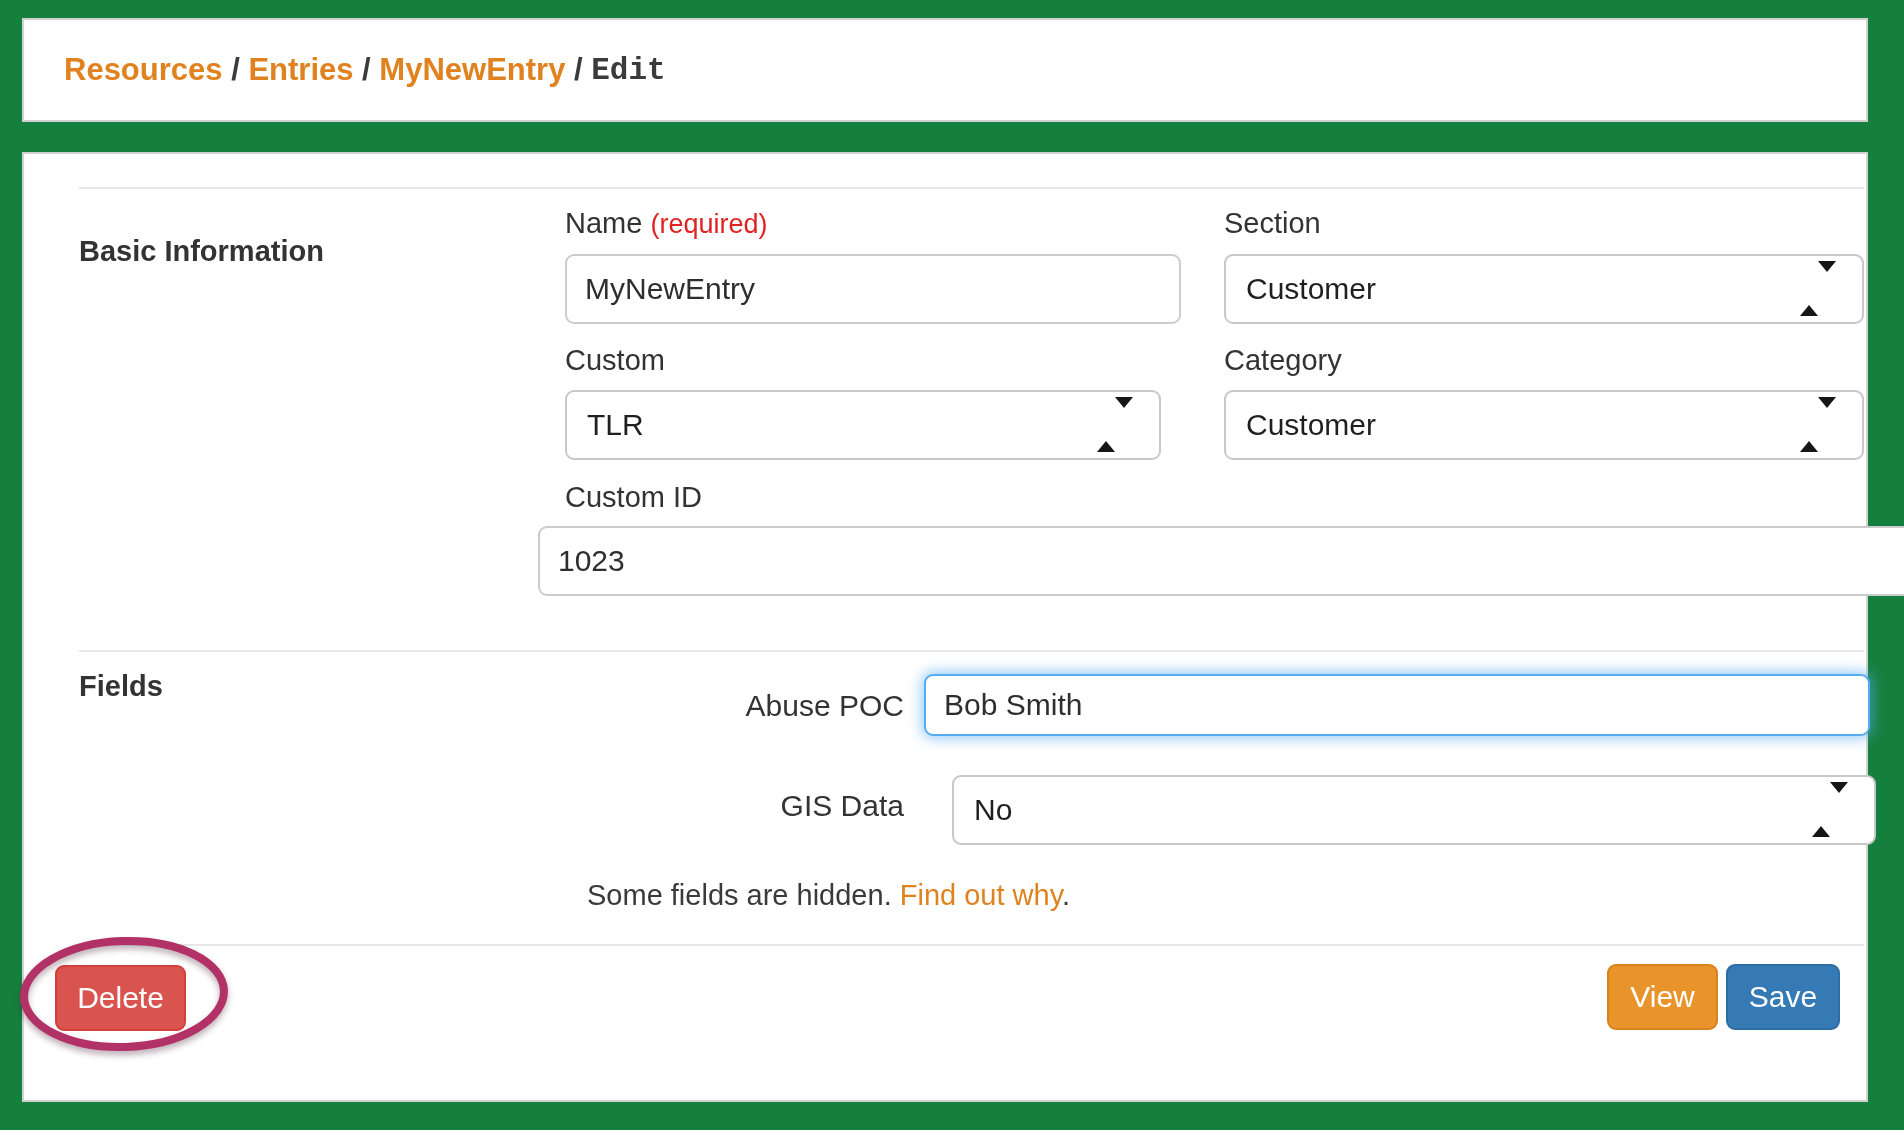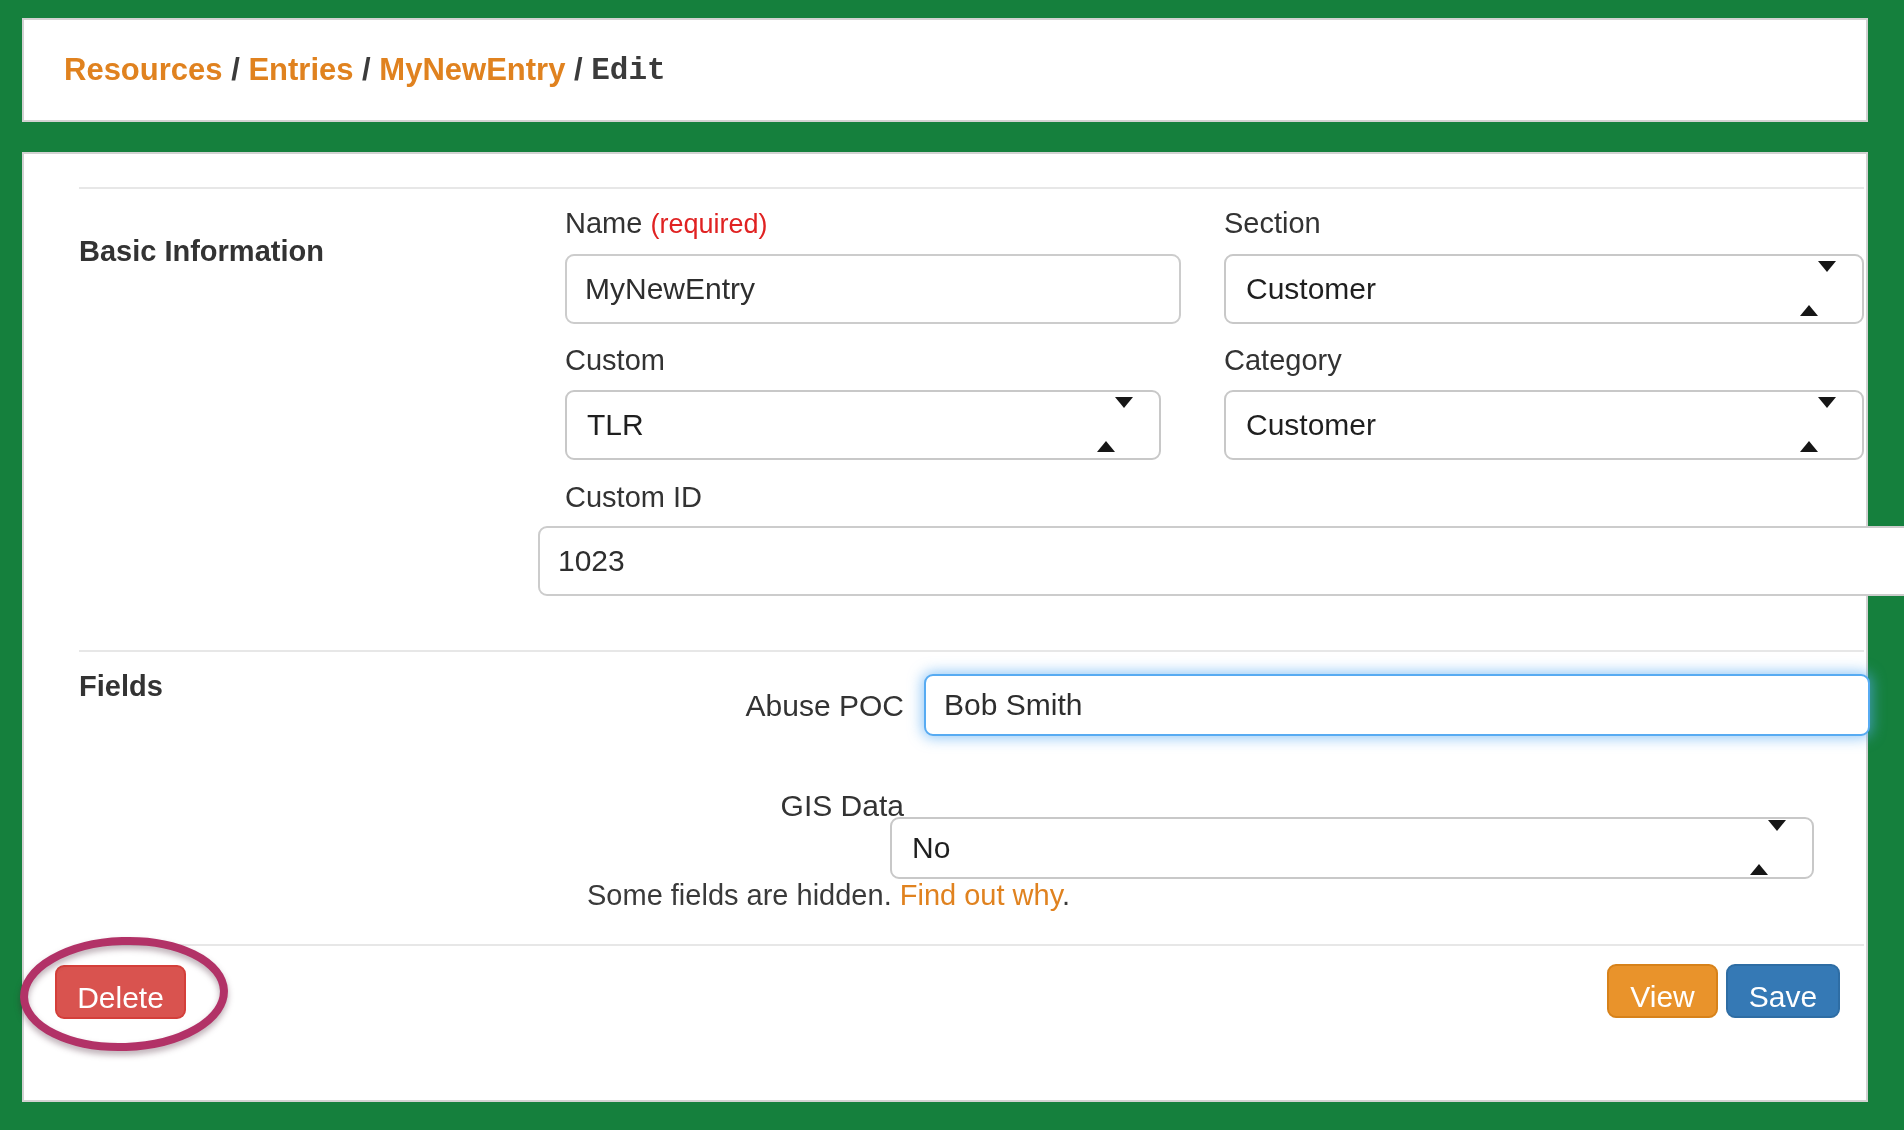--- a/index.html
+++ b/index.html
@@ -37,21 +37,21 @@
   .arrow-up{width:0;height:0;border-left:9px solid transparent;border-right:9px solid transparent;border-bottom:11px solid #161616;margin-bottom:5px;}
   .arrow-down{width:0;height:0;border-left:9px solid transparent;border-right:9px solid transparent;border-top:11px solid #161616;}
   .focused{
     border-color:#57abf2 !important;
     box-shadow:0 0 14px 2px rgba(87,171,242,0.65);
   }
   .r-label{position:absolute;text-align:right;font-size:30px;color:#333;}
   .note{position:absolute;left:563px;font-size:29px;color:#3a3a3a;}
   .note .note-link{color:#e0821f;cursor:pointer;}
   .btn{
-    position:absolute;box-sizing:border-box;border-radius:9px;height:54px;
+    position:absolute;box-sizing:border-box;border-radius:9px;height:66px;
     font-family:inherit;font-size:30px;color:#fff;text-align:center;line-height:62px;cursor:pointer;
     border-width:2px;border-style:solid;
   }
   .btn-delete{left:55px;top:965px;width:131px;background:#d9534f;border-color:#d43f3a;}
   .btn-view{left:1607px;top:964px;width:111px;background:#e9932b;border-color:#d7821a;}
   .btn-save{left:1726px;top:964px;width:114px;background:#3579b5;border-color:#2e6da4;}
   .annotation{
     position:absolute;left:16px;top:934px;width:216px;height:124px;pointer-events:none;
     filter:drop-shadow(0px 4px 3px rgba(60,20,40,0.35));
   }
@@ -98,21 +98,21 @@
     <div class="f-label" style="left:541px;top:327px;">Custom ID</div>
     <input class="t-input" style="left: 514px; top: 372px; width: 1385px; height: 70px;" value="1023">
 
     <div class="divider" style="top:496px;"></div>
     <div class="sec-title" style="top:516px;">Fields</div>
 
     <div class="r-label" style="left:580px;top:535px;width:300px;">Abuse POC</div>
     <input class="t-input focused" style="left: 900px; top: 520px; width: 946px; height: 62px;" value="Bob Smith">
 
     <div class="r-label" style="left:580px;top:635px;width:300px;">GIS Data</div>
-    <div class="sel" style="left:866px;top:621px;width:924px;height:62px;margin-top:42px;">
+    <div class="sel" style="left:928px;top:621px;width:924px;height:70px;">
       <span class="sel-value">No</span>
       <span class="arrows"><span class="arrow-up"></span><span class="arrow-down"></span></span>
     </div>
 
     <div class="note" style="top:725px;"><span>Some fields are hidden. </span><span class="note-link">Find out why</span><span>.</span></div>
 
     <div class="divider" style="top:790px;"></div>
   </div>
 
   <div class="btn btn-delete">Delete</div>

